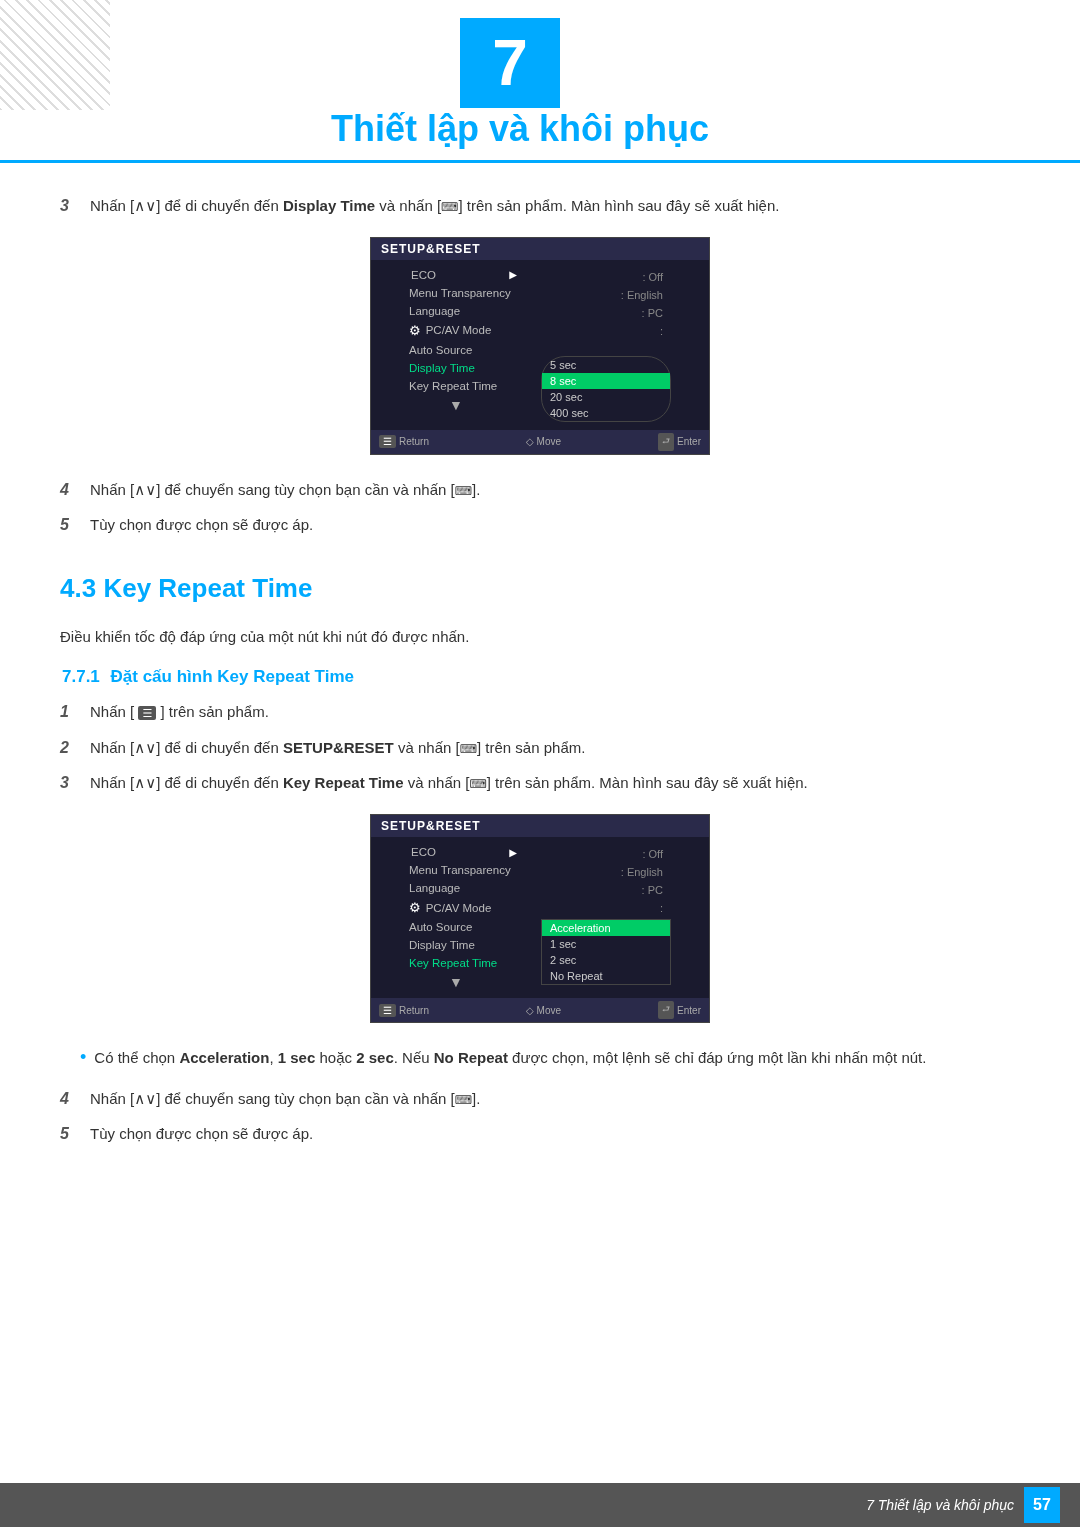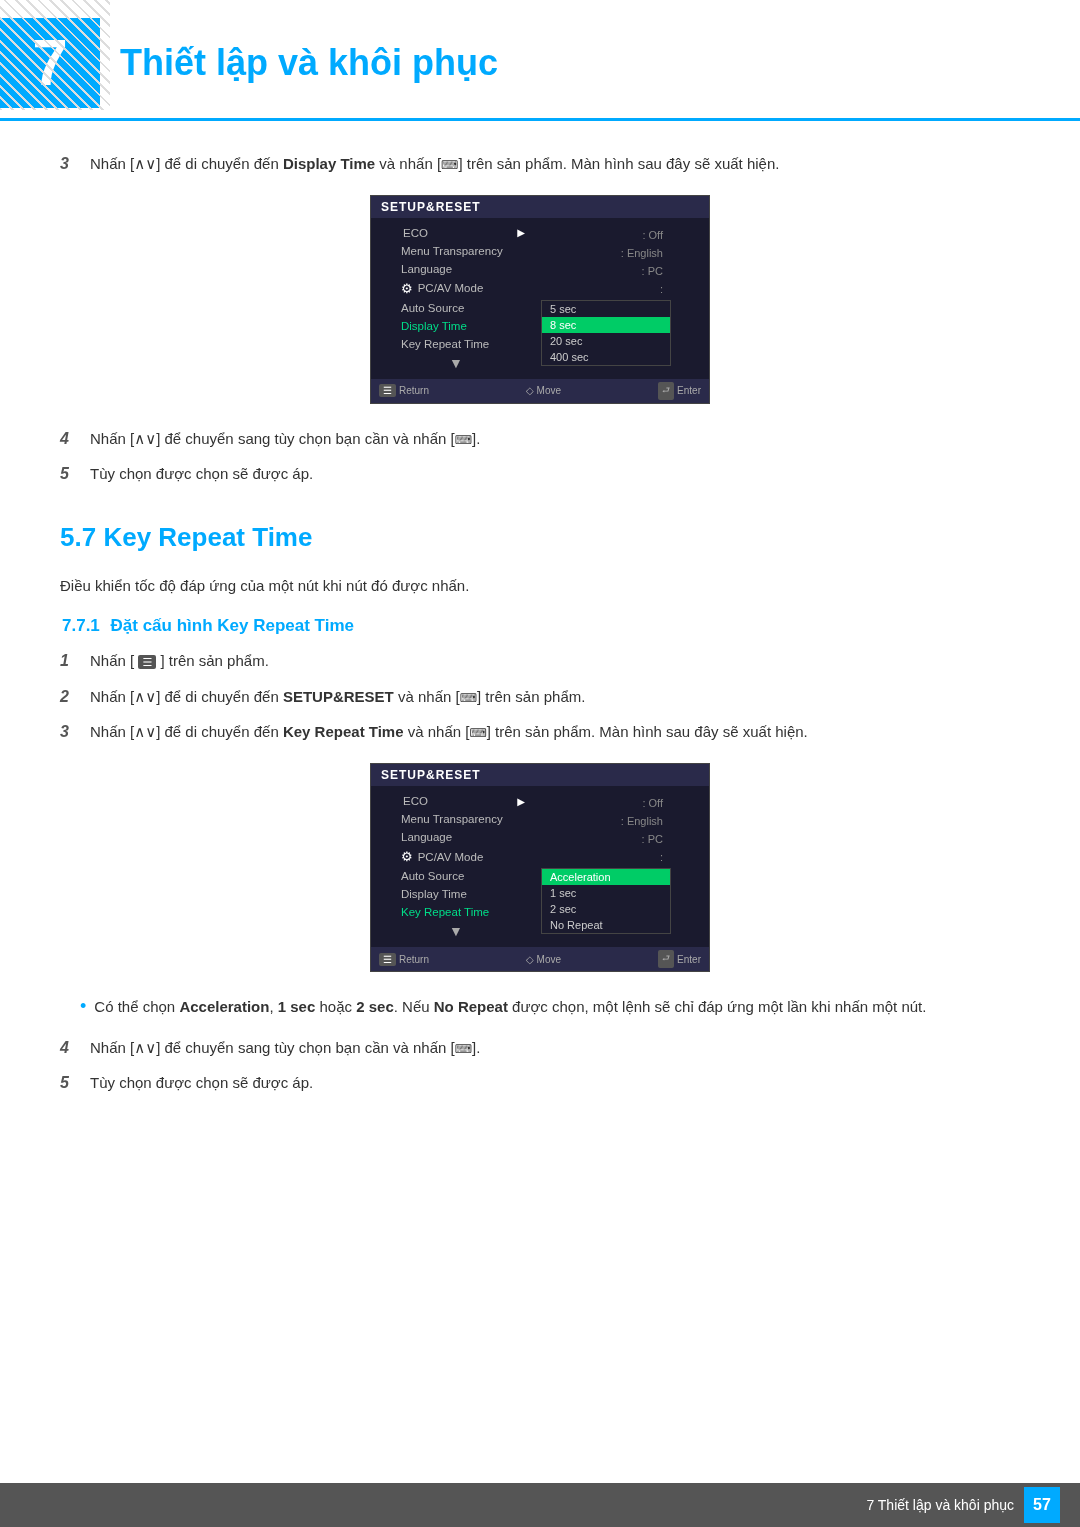--- a/index.html
+++ b/index.html
@@ -13,20 +13,21 @@
       font-size: 15px;
     }
 
     
     .chapter-header {
       display: flex;
       align-items: center;
       padding: 18px 40px 10px 0;
       border-bottom: 3px solid #00aaff;
       margin-bottom: 30px;
+      flex-direction: column;
     }
     .chapter-number-box {
       background: #00aaff;
       color: #fff;
       font-size: 64px;
       font-weight: bold;
       width: 100px;
       height: 90px;
       display: flex;
       align-items: center;
@@ -135,21 +136,21 @@
       font-size: 12px;
       font-weight: bold;
       letter-spacing: 1px;
     }
     .menu-body {
       padding: 6px 0;
       display: flex;
     }
     .menu-left {
       width: 170px;
-      padding: 0 8px;
+      padding: 0 16px;
     }
     .menu-right {
       width: 130px;
       padding: 2px 0;
     }
     .menu-item {
       padding: 3px 8px;
       display: flex;
       align-items: center;
       color: #bbb;
@@ -220,20 +221,21 @@
       height: 44px;
       background: #555;
       display: flex;
       align-items: center;
       justify-content: flex-end;
       padding: 0 20px;
     }
     .footer-text {
       color: #fff;
       font-size: 14px;
+      font-style: italic;
     }
     .footer-page {
       background: #00aaff;
       color: #fff;
       font-size: 16px;
       font-weight: bold;
       width: 36px;
       height: 36px;
       display: flex;
       align-items: center;
@@ -306,21 +308,21 @@
           <div class="menu-item menu-item-indent">
             <span>Key Repeat Time</span>
           </div>
           <div style="text-align:center;color:#aaa;font-size:14px;padding:2px 0;">▼</div>
         </div>
         <div class="menu-right">
           <div style="padding:3px 0; color:#888; font-size:11px; text-align:right; padding-right:8px;">: Off</div>
           <div style="padding:3px 0; color:#888; font-size:11px; text-align:right; padding-right:8px;">: English</div>
           <div style="padding:3px 0; color:#888; font-size:11px; text-align:right; padding-right:8px;">: PC</div>
           <div style="padding:3px 0; color:#888; font-size:11px; text-align:right; padding-right:8px;">:</div>
-          <div class="dropdown-options" style="margin-top:2px;">
+          <div class="dropdown-options" style="margin-top:16px;border-radius:24px;">
             <div class="dropdown-option dd1-5sec">5 sec</div>
             <div class="dropdown-option dd1-10sec" style="background:#00cc66;color:#fff;">8 sec</div>
             <div class="dropdown-option dd1-20sec">20 sec</div>
             <div class="dropdown-option dd1-200sec">400 sec</div>
           </div>
         </div>
       </div>
       <div class="menu-footer">
         <span>
             <span style="background:#555;padding:1px 4px;border-radius:2px;color:#fff;font-size:10px;">☰</span> 
@@ -340,21 +342,21 @@
     <span class="step-text">
       Nhấn [∧∨] để chuyển sang tùy chọn bạn cần và nhấn [<span style="font-size:12px;">⌨</span>].
     </span>
   </div>
   <div class="step">
     <span class="step-num"><i>5</i></span>
     <span class="step-text">Tùy chọn được chọn sẽ được áp.</span>
   </div>
 
   <div class="section-heading">
-    <span>5.7</span>
+    <span>4.3</span>
     <span>Key Repeat Time</span>
   </div>
 
   <div class="description">Điều khiển tốc độ đáp ứng của một nút khi nút đó được nhấn.</div>
 
   <div class="subsection-heading">
     <span>7.7.1</span>
     <span style="margin-left:6px;">Đặt cấu hình Key Repeat Time</span>
   </div>
 

